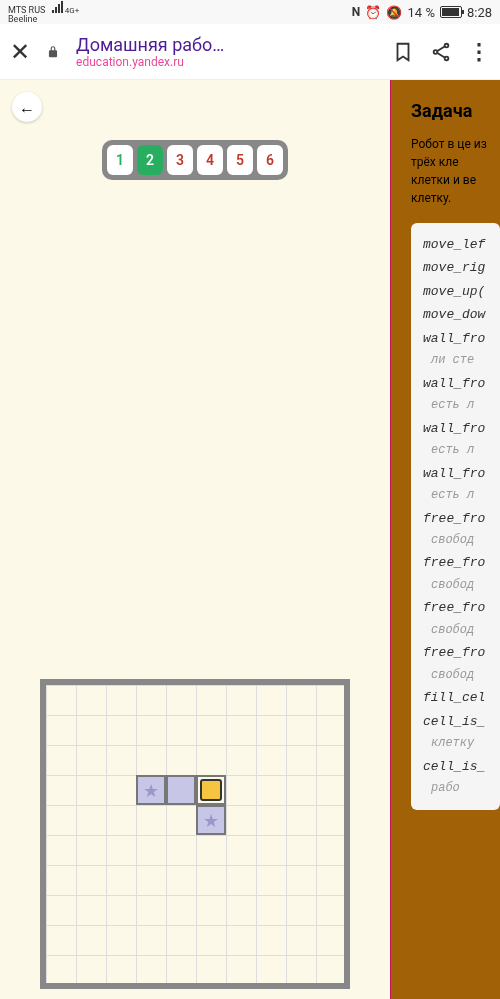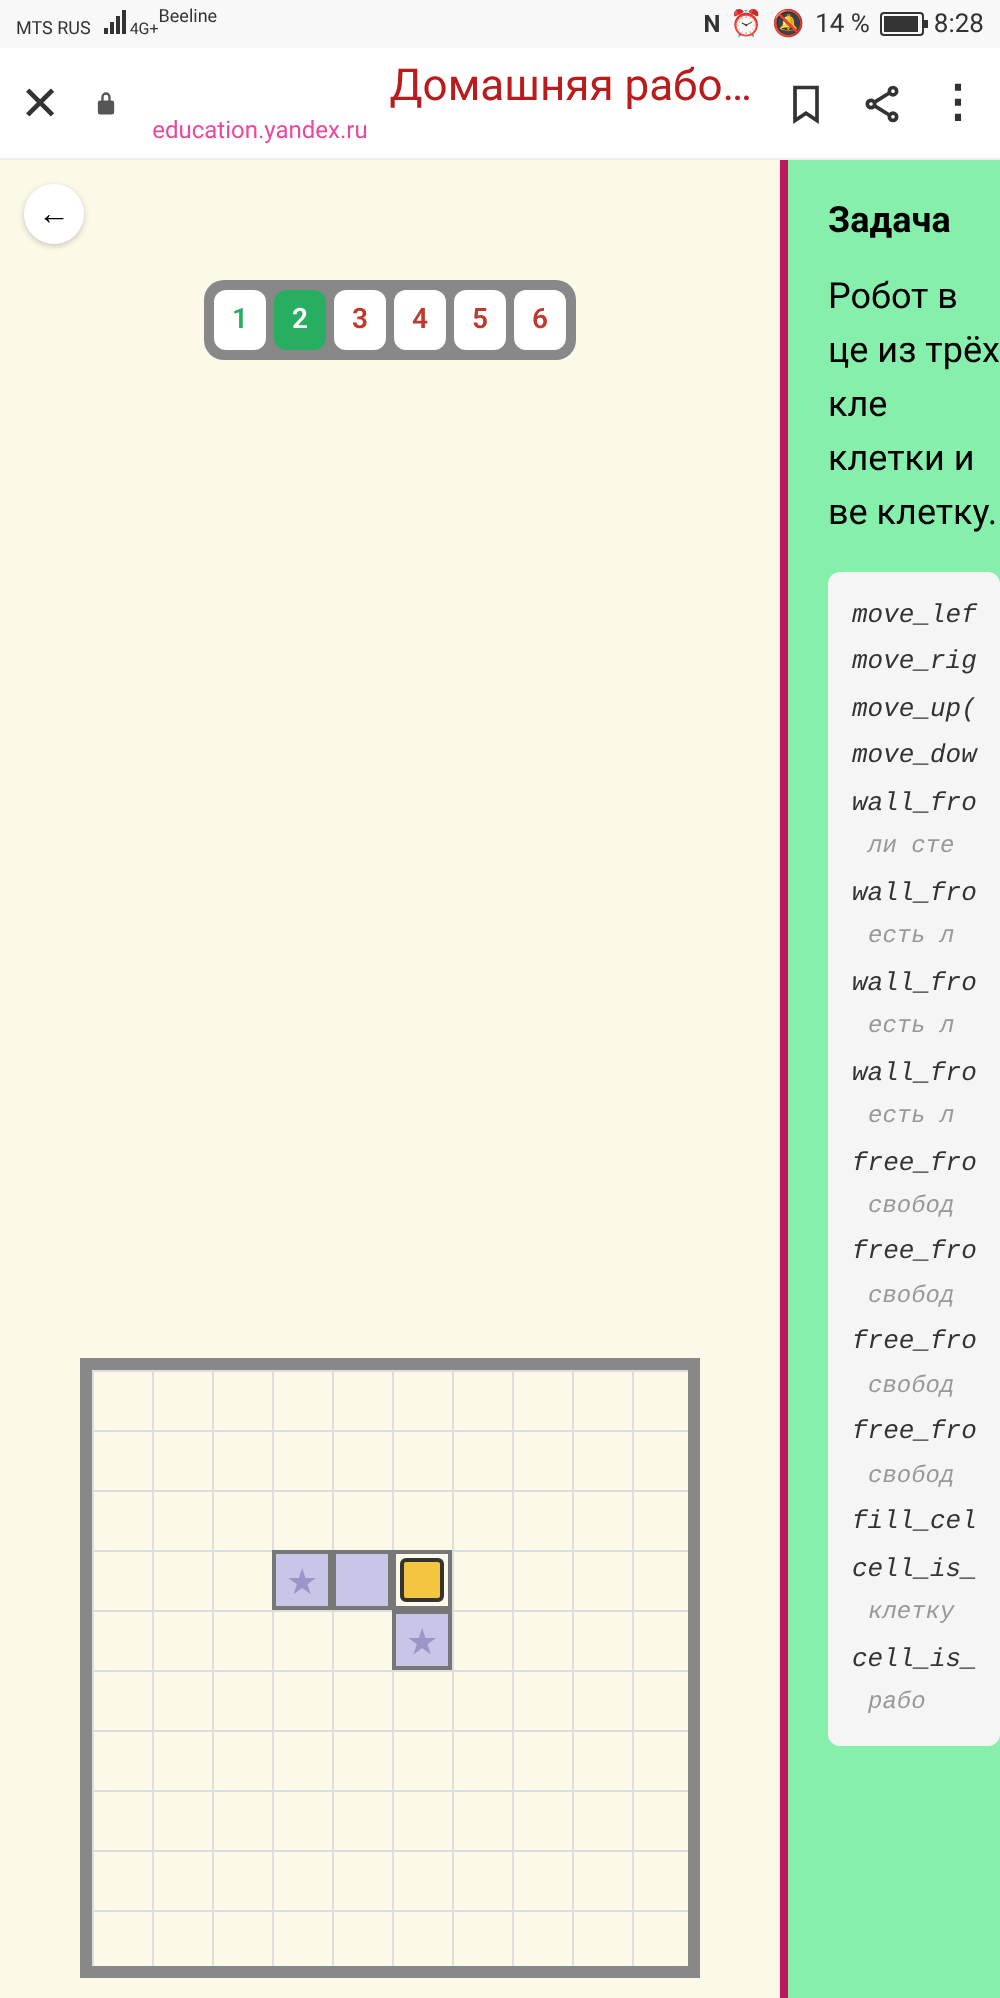--- a/index.html
+++ b/index.html
@@ -1,31 +1,31 @@
 <!DOCTYPE html>
 <html><head>
 <meta charset="utf-8">
 <style>
   * { box-sizing: border-box; margin: 0; padding: 0; }
   body { font-family: -apple-system, Roboto, sans-serif; width: 500px; height: 999px; background: #fff; overflow: hidden; position: relative; }
   .status-bar { height: 24px; display: flex; justify-content: space-between; align-items: center; padding: 0 8px; font-size: 11px; color: #333; background:#f8f8f8;}
-  .status-left { display: flex; line-height: 1; font-size:9px;}
+  .status-left { display: flex; flex-direction: column; line-height: 1; font-size:9px;}
   .status-right { display: flex; align-items: center; gap: 5px; font-size: 13px;}
   .sig { display:inline-flex; align-items:flex-end; gap:1px; height:12px; margin-left:4px;}
   .sig span{ width:2px; background:#333;}
   .sig span:nth-child(1){height:25%} .sig span:nth-child(2){height:50%} .sig span:nth-child(3){height:75%} .sig span:nth-child(4){height:100%}
   .battery-icon{ width:22px; height:12px; border:1px solid #333; border-radius:2px; position:relative; display:inline-block;}
   .battery-icon::after{content:""; position:absolute; right:-3px; top:3px; width:2px; height:4px; background:#333;}
   .battery-icon .fill{ position:absolute; left:1px; top:1px; bottom:1px; width:85%; background:#333;}
 
   .browser-bar { height: 56px; display: flex; align-items: center; padding: 0 10px; gap: 16px; border-bottom: 1px solid #eee;}
   .close-x { font-size: 24px; font-weight:300; color:#333;}
   .lock { width:14px; height:14px; }
   .url-block { flex:1; display:flex; flex-direction:column; line-height:1.2; overflow:hidden;}
-  .url-title { font-size:22px; color:#b91c1c; white-space:nowrap; overflow:hidden; text-overflow:ellipsis;text-align:right;}
+  .url-title { font-size:18px; color:#4c1d95; white-space:nowrap; overflow:hidden; text-overflow:ellipsis;}
   .url-sub { font-size:12px; color:#ec4899;}
   .tb-icon { width:22px; height:22px; color:#333;}
   .more-dots { font-size:22px; line-height:1; color:#333; font-weight:bold;}
 
   .content { position:relative; height: calc(999px - 24px - 56px); display:flex; overflow:hidden;}
   .canvas-area { position:relative; width: 390px; background: #fdf9e8; overflow:hidden;}
   .back-btn { position:absolute; top:12px; left:12px; width:30px; height:30px; border-radius:50%; background:#fff; box-shadow:0 1px 3px rgba(0,0,0,.2); display:flex; align-items:center; justify-content:center; font-size:16px;}
   .tabs-pill { position:absolute; top:60px; left:50%; transform:translateX(-50%); background:#888; border-radius:10px; padding:5px; display:flex; gap:4px;}
   .tab { width:26px; height:30px; background:#fff; border-radius:6px; display:flex; align-items:center; justify-content:center; font-weight:600; color:#c0392b; font-size:14px;}
   .tab.done { color:#27ae60;}
@@ -35,23 +35,23 @@
   .grid-inner { width:100%; height:100%; position:relative;
     background-image: linear-gradient(#ddd 1px, transparent 1px),
                       linear-gradient(90deg, #ddd 1px, transparent 1px);
     background-size: 30px 30px;
   }
   .shape-cell { position:absolute; width:30px; height:30px; background:#c8c6e6; border:2px solid #777;}
   .star::before{ content:"★"; color:#9a97c8; font-size:18px; position:absolute; top:3px; left:5px;}
   .robot { position:absolute; width:30px; height:30px; display:flex; align-items:center; justify-content:center;}
   .robot-body{ width:22px; height:22px; background:#f5c542; border:2px solid #333; border-radius:3px;}
 
-  .side-panel { flex:1; background:#86efac; border-left:4px solid #be185d; padding:20px 0 20px 20px; overflow:hidden; white-space:nowrap;}
+  .side-panel { flex:1; background:#a16207; border-left:1px solid #be185d; padding:20px 0 20px 20px; overflow:hidden; white-space:nowrap;}
   .task-title { font-size:18px; font-weight:700; margin-bottom:14px;}
-  .task-desc { font-size:18px; line-height:1.5; margin-bottom:16px; white-space:normal;}
+  .task-desc { font-size:12px; line-height:1.5; margin-bottom:16px; white-space:normal;}
   .code-box { background:#f5f5f5; border-radius:6px; padding:10px 0 10px 12px; font-family: "Courier New", monospace; font-size:13px; line-height:1.8; color:#333;font-style:italic;}
   .code-box .cm { color:#999; font-size:12px;}
 </style>
 </head>
 <body>
 
 <div class="status-bar">
   <div class="status-left">
     <span><span>MTS RUS</span> <span class="sig">
           <span></span>

